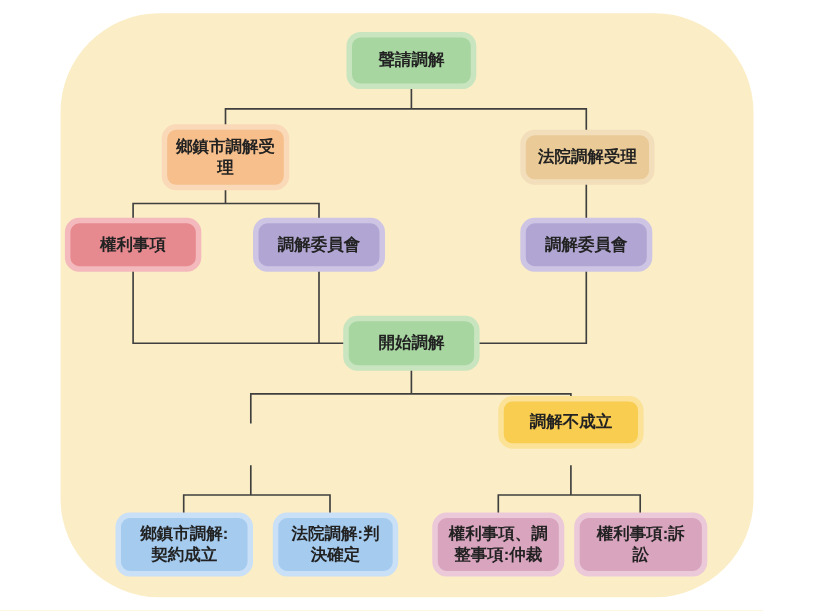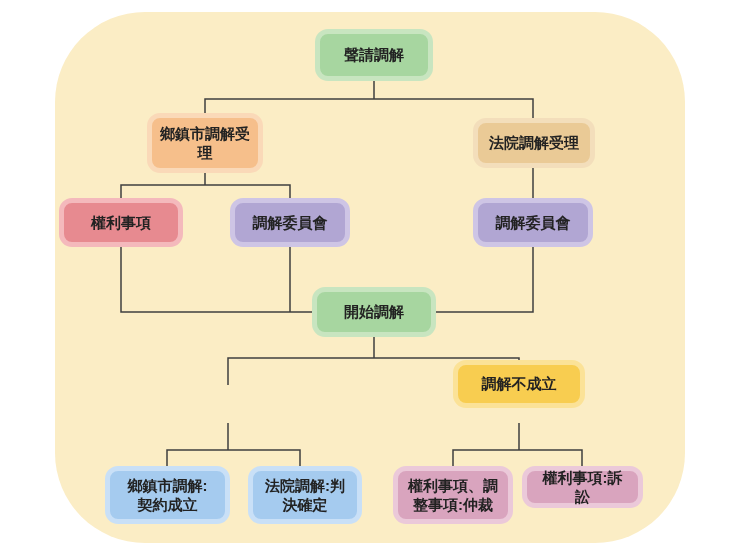--- a/index.html
+++ b/index.html
@@ -93,18 +93,18 @@
   <div class="node" style="left: 248px; top: 466px; width: 114px; height: 58px; background-color: rgb(165, 203, 239); border-color: rgb(201, 224, 247);">
     <span>法院調解:判
 決確定</span>
   </div>
 
   <div class="node" style="left: 393px; top: 466px; width: 120px; height: 58px; background-color: rgb(217, 164, 190); border-color: rgb(235, 201, 217);">
     <span>權利事項、調
 整事項:仲裁</span>
   </div>
 
-  <div class="node" style="left: 522px; top: 466px; width: 121px; height: 42px; background-color: rgb(217, 164, 190); border-color: rgb(235, 201, 217);">
+  <div class="node" style="left: 522px; top: 466px; width: 121px; height: 58px; background-color: rgb(217, 164, 190); border-color: rgb(235, 201, 217);">
     <span>權利事項:訴
 訟</span>
   </div>
 
 </div>
 
 </body></html>

